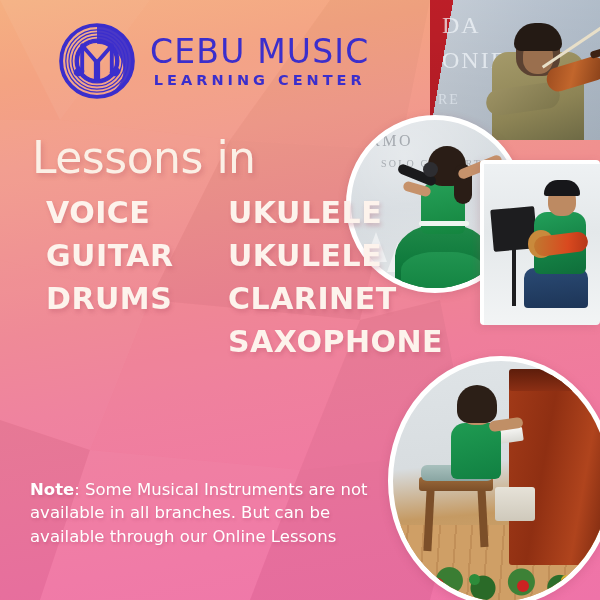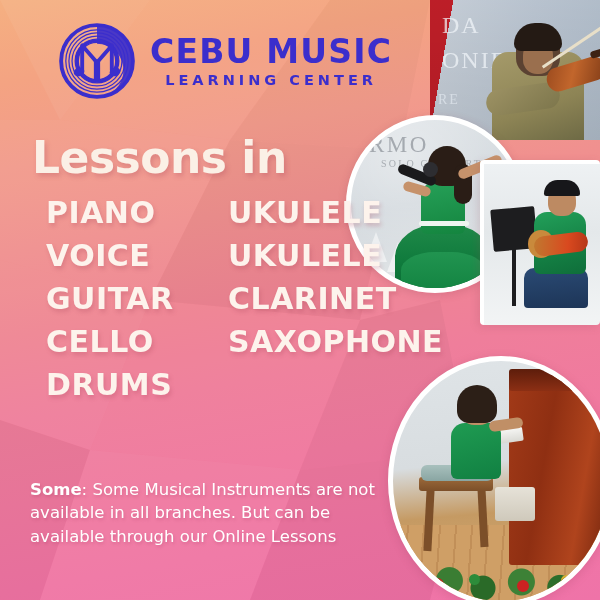--- a/index.html
+++ b/index.html
@@ -24,33 +24,33 @@
   .facets svg { width:100%; height:100%; display:block; }
 
   
   .logo-row {
     position:absolute; left:58px; top:22px;
     display:flex; align-items:center; gap:14px; z-index:5;
   }
   .logo-mark { width:78px; height:78px; flex:0 0 78px; }
   .logo-text { display:flex; flex-direction:column; line-height:1; }
   .logo-title {
-    font-size:33px; font-weight:bold; color:#3b2ecc;
+    font-size:33px; font-weight:normal; color:#3b2ecc;
     letter-spacing:1.2px; font-family:"DejaVu Sans", sans-serif;
   }
   .logo-sub {
     font-size:14.5px; font-weight:bold; color:#3b2ecc;
     letter-spacing:4.0px; margin-top:5px; text-align:center;
     font-family:"DejaVu Sans", sans-serif;
   }
 
   
   .heading {
     position:absolute; left:32px; top:132px; z-index:5;
-    font-size:44px; font-weight:bold; color:#fbf0e6;
+    font-size:44px; font-weight:normal; color:#fbf0e6;
     letter-spacing:-0.5px;
     font-family:"DejaVu Sans", sans-serif;
     text-shadow:2px 3px 5px rgba(170,70,90,0.30);
   }
 
   
   .lists {
     position:absolute; left:46px; top:198px; z-index:5;
     display:flex; gap:40px;
   }
@@ -135,21 +135,21 @@
   .ph-singer {
     right:76px; top:115px; width:178px; height:178px;
     border-radius:50%; border:5px solid #ffffff;
     background:
       radial-gradient(circle at 32% 22%, rgba(255,255,255,0.35), transparent 58%),
       linear-gradient(170deg,#dde2e6 0%,#d2d8dd 48%,#e6e9ea 100%);
     box-shadow:0 2px 9px rgba(140,60,80,0.22);
   }
   .s-txt1 {
     position:absolute; left:18px; top:12px; color:#8d9299;
-    font-family:"Liberation Serif", serif; font-size:23px;
+    font-family:"Liberation Serif", serif; font-size:16px;
     letter-spacing:2.5px; opacity:0.72;
   }
   .s-txt2 {
     position:absolute; left:30px; top:38px; color:#9aa0a6;
     font-family:"Liberation Serif", serif; font-size:10px;
     letter-spacing:2.2px; opacity:0.8;
   }
   .s-tree {
     position:absolute; width:0; height:0;
     border-left:11px solid transparent; border-right:11px solid transparent;
@@ -428,27 +428,25 @@
   <div class="logo-text">
     <span class="logo-title">CEBU MUSIC</span>
     <span class="logo-sub">LEARNING CENTER</span>
   </div>
 </div>
 
 <div class="heading">Lessons in</div>
 
 <div class="lists">
   <ul class="col col-left">
-    <li>PIANO</li>
     <li>VOICE</li>
     <li>GUITAR</li>
-    <li>CELLO</li>
     <li>DRUMS</li>
   </ul>
   <ul class="col col-right">
     <li>UKULELE</li>
     <li>UKULELE</li>
     <li>CLARINET</li>
     <li>SAXOPHONE</li>
   </ul>
 </div>
 
-<div class="note"><b>Some</b><span>: Some Musical Instruments are not available in all branches. But can be available through our Online Lessons</span></div>
+<div class="note"><b>Note</b><span>: Some Musical Instruments are not available in all branches. But can be available through our Online Lessons</span></div>
 
 </body></html>

